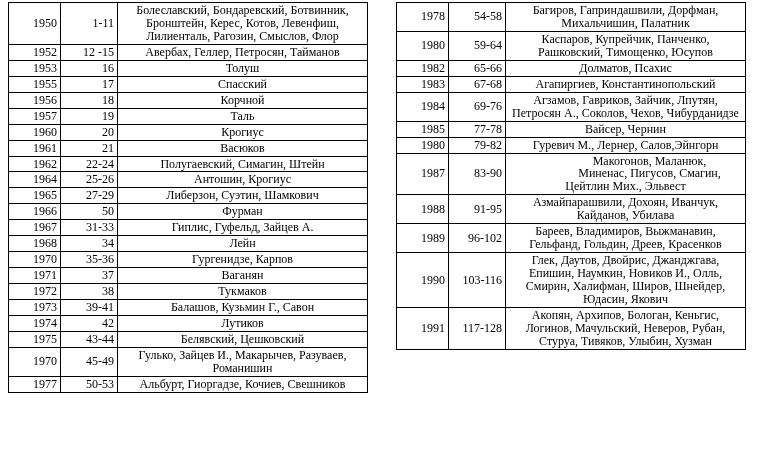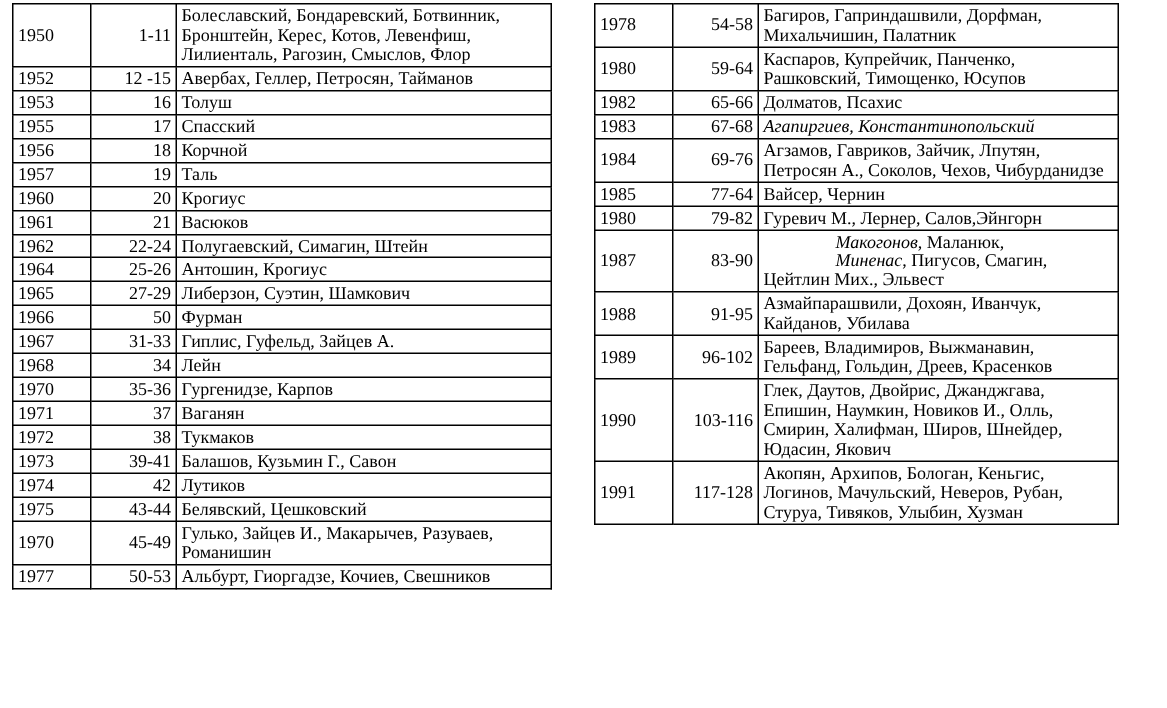--- a/index.html
+++ b/index.html
@@ -32,35 +32,34 @@
     font-size: 12px;
     line-height: 1.08;
   }
   table.reg td {
     border: 1px solid #000000;
     padding: 1px 3px;
     vertical-align: middle;
     font-size: 12px;
   }
   td.c-year {
-    text-align: left;
+    text-align: right;
     white-space: nowrap;
     margin-top: 45px;
   }
   td.c-num {
     text-align: right;
     white-space: nowrap;
   }
   td.c-names {
-    text-align: left;
+    text-align: center;
   }
   td.c-names.center {
   }
   .ital {
-    font-style: italic;
     margin-left: 48px;
   }
   
   #left-table col.w-year  { width: 52px; }
   #left-table col.w-num   { width: 57px; }
   #left-table col.w-names { width: 250px; }
   #right-table col.w-year  { width: 52px; }
   #right-table col.w-num   { width: 57px; }
   #right-table col.w-names { width: 240px; }
 </style>
@@ -219,21 +218,21 @@
           <td class="c-num">67-68</td>
           <td class="c-names center ital">Агапиргиев, Константинопольский</td>
         </tr>
         <tr>
           <td class="c-year">1984</td>
           <td class="c-num">69-76</td>
           <td class="c-names">Агзамов, Гавриков, Зайчик, Лпутян, Петросян А., Соколов, Чехов, Чибурданидзе</td>
         </tr>
         <tr>
           <td class="c-year">1985</td>
-          <td class="c-num">77-64</td>
+          <td class="c-num">77-78</td>
           <td class="c-names">Вайсер, Чернин</td>
         </tr>
         <tr>
           <td class="c-year">1980</td>
           <td class="c-num">79-82</td>
           <td class="c-names">Гуревич М., Лернер, Салов,Эйнгорн</td>
         </tr>
         <tr>
           <td class="c-year">1987</td>
           <td class="c-num">83-90</td>

